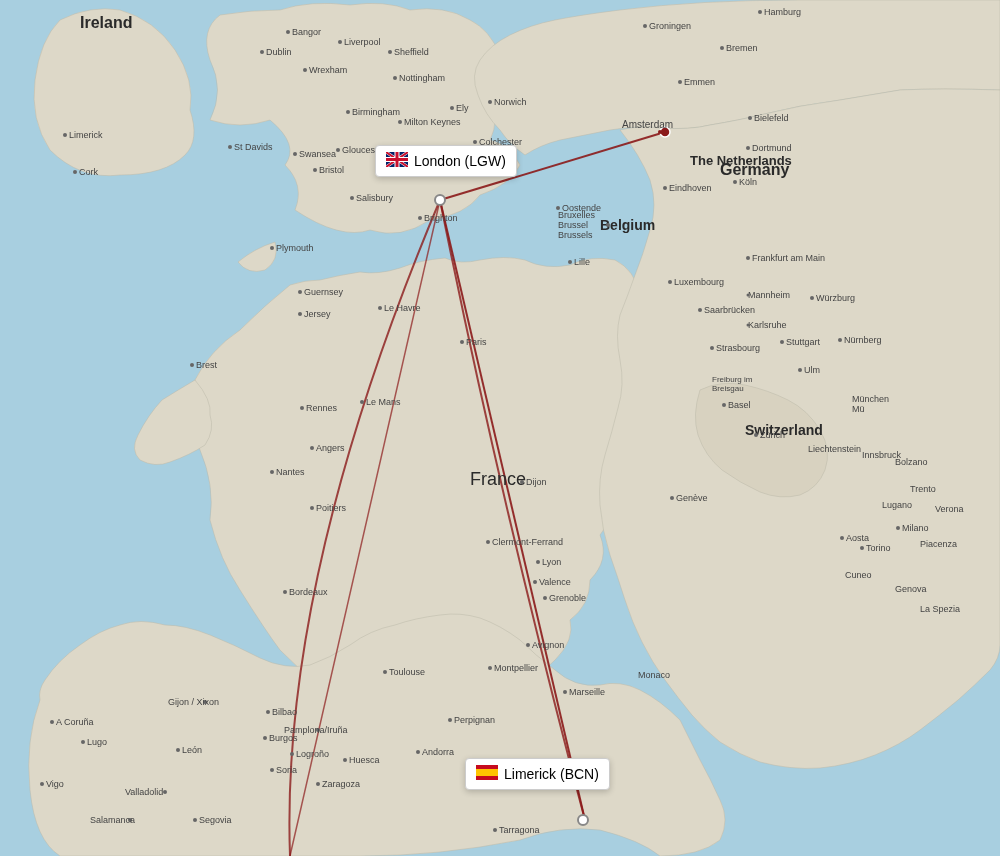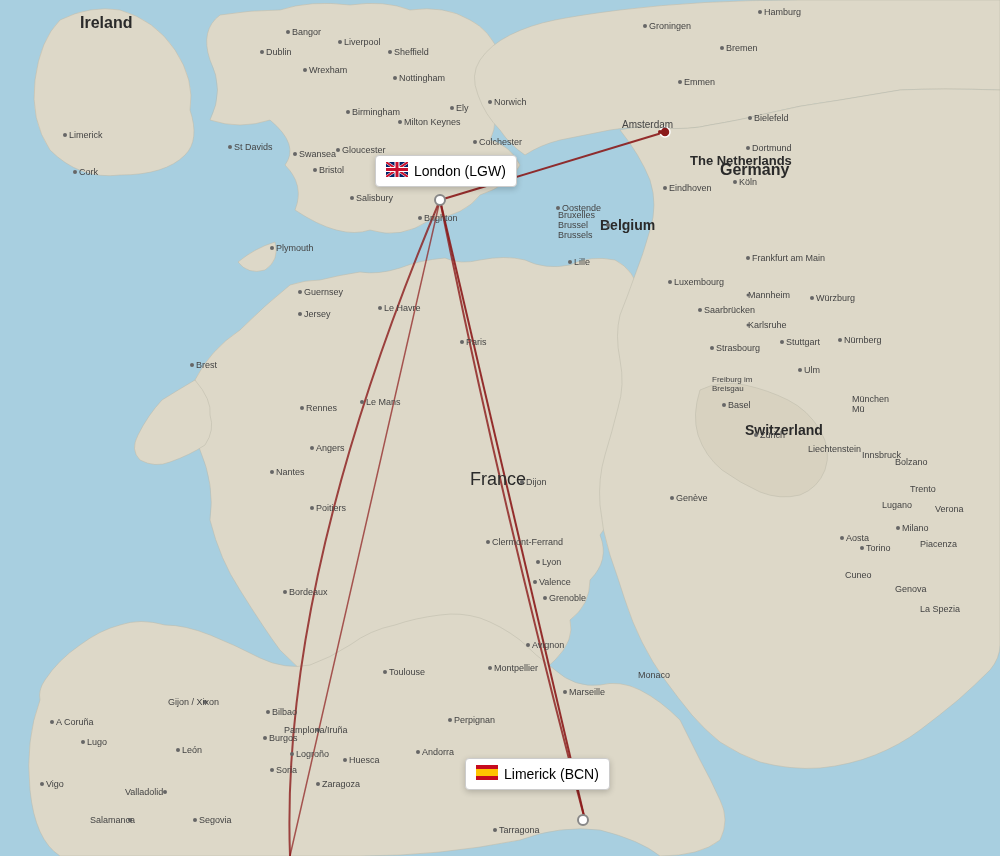--- a/index.html
+++ b/index.html
@@ -295,21 +295,21 @@
     <text x="882" y="508" font-size="9" fill="#444" font-family="Arial">Lugano</text>
 
     <text x="638" y="678" font-size="9" fill="#444" font-family="Arial">Monaco</text>
 
     <text x="852" y="402" font-size="9" fill="#444" font-family="Arial">München</text>
     <text x="852" y="412" font-size="9" fill="#444" font-family="Arial">Mü</text>
 
     <text x="862" y="458" font-size="9" fill="#444" font-family="Arial">Innsbruck</text>
   </svg>
 
-  <div class="airport-label" style="left: 375px; top: 155px;">
+  <div class="airport-label" style="left: 375px; top: 145px;">
     <span>
       
       <svg width="22" height="15" viewBox="0 0 22 15" xmlns="http://www.w3.org/2000/svg">
         <rect width="22" height="15" fill="#012169"></rect>
         <path d="M0,0 L22,15 M22,0 L0,15" stroke="white" stroke-width="3"></path>
         <path d="M0,0 L22,15 M22,0 L0,15" stroke="#C8102E" stroke-width="2"></path>
         <path d="M11,0 V15 M0,7.5 H22" stroke="white" stroke-width="5"></path>
         <path d="M11,0 V15 M0,7.5 H22" stroke="#C8102E" stroke-width="3"></path>
       </svg>
     </span>

